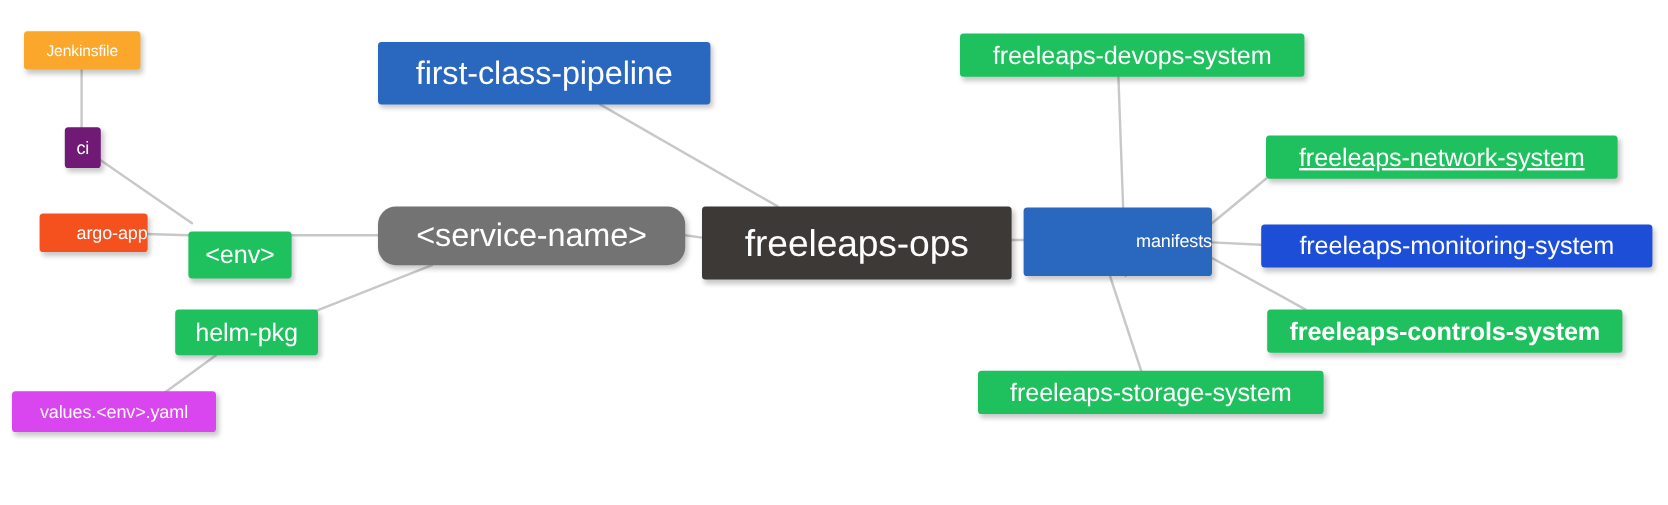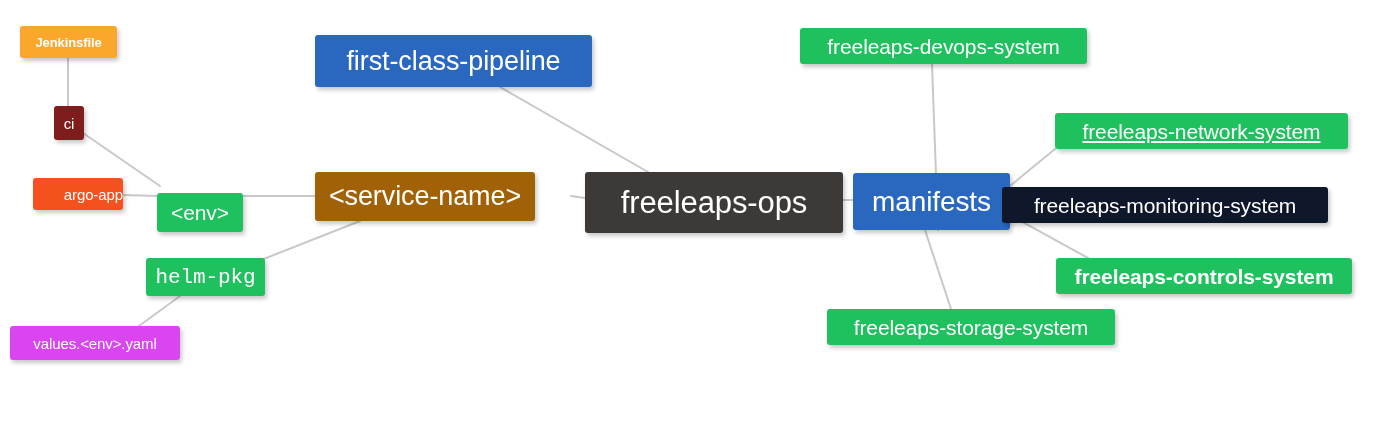--- a/index.html
+++ b/index.html
@@ -42,24 +42,24 @@
     cursor: pointer;
   }
   .node .label {
     display: block;
     pointer-events: none;
   }
 
   
   .tier-root   { font-size: 31px; }
   .tier-major  { font-size: 27px; justify-content: center; }
-  .tier-mid    { font-size: 28px; }
+  .tier-mid    { font-size: 15px; justify-content: flex-end; }
   .tier-sub    { font-size: 21px; }
   .tier-small  { font-size: 15px; }
-  .tier-tiny   { font-size: 13px; font-weight: bold; }
+  .tier-tiny   { font-size: 13px; }
 </style>
 </head>
 <body>
 
 <div id="canvas">
   <svg id="edges" width="1390" height="421" viewBox="0 0 1390 421">
       <line x1="68" y1="58" x2="68" y2="108" stroke="#c8c8c8" stroke-width="2" stroke-linecap="round"></line>
       <line x1="83" y1="133" x2="160" y2="186" stroke="#c8c8c8" stroke-width="2" stroke-linecap="round"></line>
       <line x1="122" y1="195" x2="158" y2="196" stroke="#c8c8c8" stroke-width="2" stroke-linecap="round"></line>
       <line x1="243" y1="196" x2="315" y2="196" stroke="#c8c8c8" stroke-width="2" stroke-linecap="round"></line>
@@ -71,56 +71,56 @@
       <line x1="932" y1="64" x2="938" y2="230" stroke="#c8c8c8" stroke-width="2" stroke-linecap="round"></line>
       <line x1="1055" y1="149" x2="1010" y2="186" stroke="#c8c8c8" stroke-width="2" stroke-linecap="round"></line>
       <line x1="1051" y1="204" x2="1010" y2="202" stroke="#c8c8c8" stroke-width="2" stroke-linecap="round"></line>
       <line x1="1088" y1="258" x2="1010" y2="215" stroke="#c8c8c8" stroke-width="2" stroke-linecap="round"></line>
       <line x1="951" y1="309" x2="925" y2="230" stroke="#c8c8c8" stroke-width="2" stroke-linecap="round"></line>
     </svg>
   <div id="node-layer">
       <div class="node tier-tiny" style="left: 20px; top: 26px; width: 97px; height: 32px; background: rgb(250, 167, 44);">
         <span class="label">Jenkinsfile</span>
       </div>
-      <div class="node tier-small" style="left: 54px; top: 106px; width: 30px; height: 34px; background: #7f1d1d;">
+      <div class="node tier-small" style="left: 54px; top: 106px; width: 30px; height: 34px; background: #701a75;">
         <span class="label">ci</span>
       </div>
       <div class="node tier-small" style="left: 33px; top: 178px; width: 90px; height: 32px; background: rgb(244, 81, 30); justify-content: flex-end;">
         <span class="label">argo-app</span>
       </div>
       <div class="node tier-sub" style="left: 157px; top: 177px; width: 86px; height: 39px; background: rgb(30, 193, 94); margin-top: 16px;">
         <span class="label">&lt;env&gt;</span>
       </div>
       <div class="node tier-small" style="left: 10px; top: 326px; width: 170px; height: 34px; background: #d946ef;">
         <span class="label">values.&lt;env&gt;.yaml</span>
       </div>
-      <div class="node tier-sub" style="left: 146px; top: 258px; width: 119px; height: 38px; background: rgb(30, 193, 94); font-family: Liberation Mono, monospace;">
+      <div class="node tier-sub" style="left: 146px; top: 258px; width: 119px; height: 38px; background: rgb(30, 193, 94);">
         <span class="label">helm-pkg</span>
       </div>
       <div class="node tier-major" style="left: 315px; top: 35px; width: 277px; height: 52px; background: rgb(42, 104, 192);">
         <span class="label">first-class-pipeline</span>
       </div>
-      <div class="node tier-major" style="left: 315px; top: 172px; width: 220px; height: 49px; background: #a16207;">
+      <div class="node tier-major" style="left: 315px; top: 172px; width: 256px; height: 49px; background: #737373; border-radius: 15px;">
         <span class="label">&lt;service-name&gt;</span>
       </div>
       <div class="node tier-root" style="left: 585px; top: 172px; width: 258px; height: 61px; background: rgb(61, 57, 54);">
         <span class="label">freeleaps-ops</span>
       </div>
       <div class="node tier-mid" style="left: 853px; top: 173px; width: 157px; height: 57px; background: rgb(42, 104, 192);">
         <span class="label">manifests</span>
       </div>
       <div class="node tier-sub" style="left: 800px; top: 28px; width: 287px; height: 36px; background: rgb(30, 193, 94);">
         <span class="label">freeleaps-devops-system</span>
       </div>
       <div class="node tier-sub" style="left: 1055px; top: 113px; width: 293px; height: 36px; background: rgb(30, 193, 94); text-decoration: underline;">
         <span class="label">freeleaps-network-system</span>
       </div>
-      <div class="node tier-sub" style="left: 1002px; top: 187px; width: 326px; height: 36px; background: #0f172a;">
+      <div class="node tier-sub" style="left: 1051px; top: 187px; width: 326px; height: 36px; background: #1d4ed8;">
         <span class="label">freeleaps-monitoring-system</span>
       </div>
       <div class="node tier-sub" style="left: 1056px; top: 258px; width: 296px; height: 36px; background: rgb(30, 193, 94); font-weight: bold;">
         <span class="label">freeleaps-controls-system</span>
       </div>
-      <div class="node tier-sub" style="left: 815px; top: 309px; width: 288px; height: 36px; background: rgb(30, 193, 94); margin-left: 12px;">
+      <div class="node tier-sub" style="left: 815px; top: 309px; width: 288px; height: 36px; background: rgb(30, 193, 94);">
         <span class="label">freeleaps-storage-system</span>
       </div>
     </div>
 </div>
 
 </body></html>

